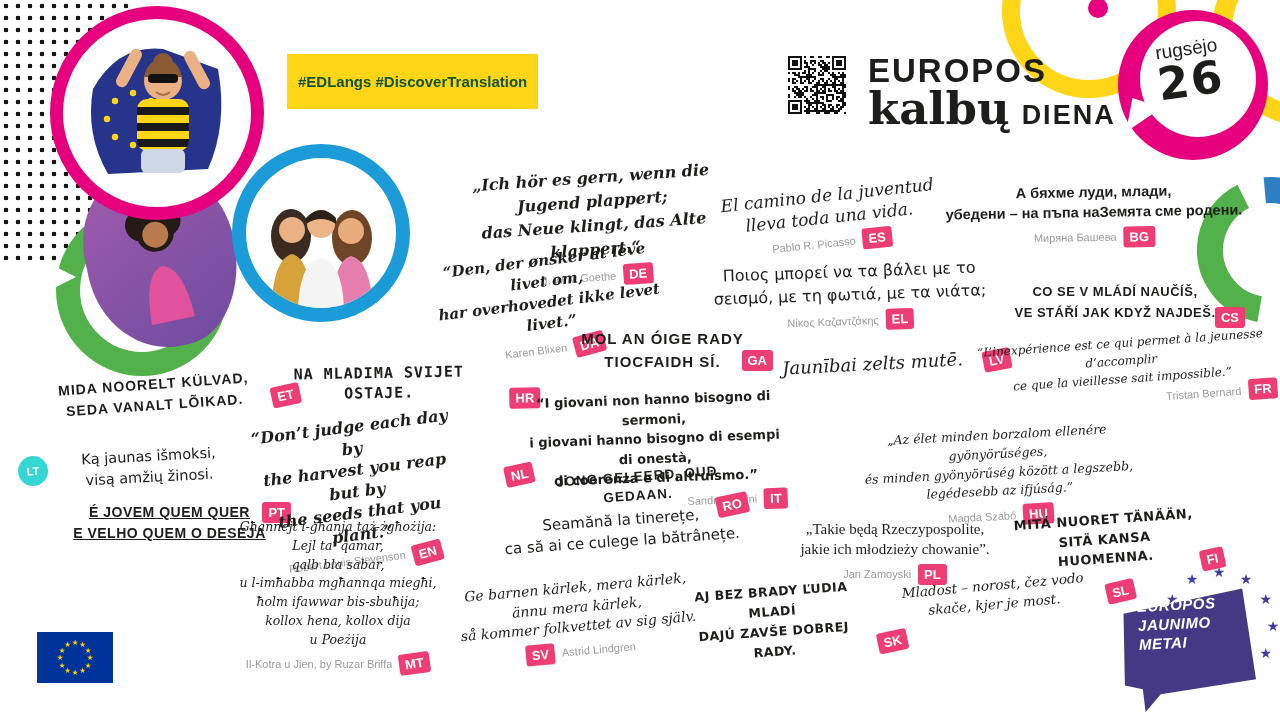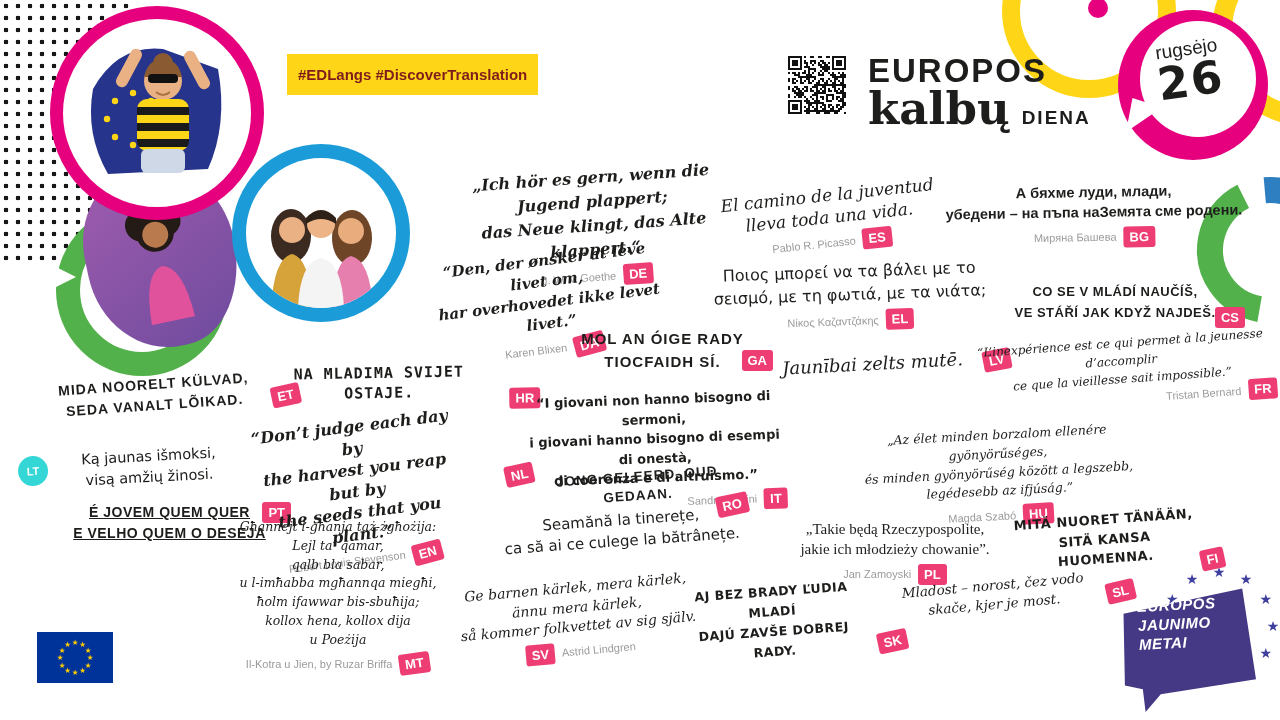--- a/index.html
+++ b/index.html
@@ -18,31 +18,31 @@
     border-radius:48% 52% 46% 54%/45% 50% 55% 50%;transform:rotate(-12deg);
     background:linear-gradient(150deg,#a05cae,#6e4b9e);z-index:4;}
   .blob-girl{position:absolute;left:24px;top:26px;}
   .photo-pink{position:absolute;left:50px;top:6px;width:188px;height:188px;border-radius:50%;
     border:13px solid #e6007e;background:#fff;overflow:hidden;z-index:5;}
   .photo-blue{position:absolute;left:232px;top:144px;width:178px;height:178px;border-radius:50%;
     background:#1b9cd8;z-index:6;display:flex;align-items:center;justify-content:center;}
   .photo-blue-inner{width:150px;height:150px;border-radius:50%;background:#fff;overflow:hidden;}
 
   
-  .hashtags{position:absolute;left:287px;top:54px;background:#ffd617;padding:12px 11px;
-    font-weight:bold;font-size:15px;color:#7f1d1d;z-index:7;}
+  .hashtags{position:absolute;left:287px;top:54px;background:#ffd617;padding:19px 11px;
+    font-weight:bold;font-size:15px;color:#14532d;z-index:7;}
 
   
   .logo{position:absolute;left:788px;top:56px;display:flex;gap:22px;z-index:7;}
   .qr{width:58px;height:58px;}
   .logo-text{display:flex;flex-direction:column;margin-top:-4px;}
   .logo-line1{font-size:33px;letter-spacing:2px;font-weight:bold;}
   .logo-line2{display:flex;align-items:baseline;gap:12px;margin-top:-2px;text-align:right;}
   .logo-kalbu{font-family:"DejaVu Serif",serif;font-weight:bold;font-size:45px;line-height:.95;}
-  .logo-diena{font-size:19px;letter-spacing:2px;font-weight:bold;}
+  .logo-diena{font-size:27px;letter-spacing:2px;font-weight:bold;}
 
   
   .yellow-arc{position:absolute;left:1002px;top:-76px;width:138px;height:138px;border-radius:50%;
     border:18px solid #ffd617;z-index:2;}
   .yellow-arc2{position:absolute;left:1212px;top:-64px;width:150px;height:150px;border-radius:50%;
     border:20px solid #ffd617;z-index:2;}
   .pink-dot{position:absolute;left:1088px;top:-2px;width:20px;height:20px;border-radius:50%;
     background:#e6007e;z-index:3;}
   .date-bubble{position:absolute;left:1118px;top:10px;width:150px;height:150px;border-radius:50%;
     background:#e6007e;z-index:5;}

